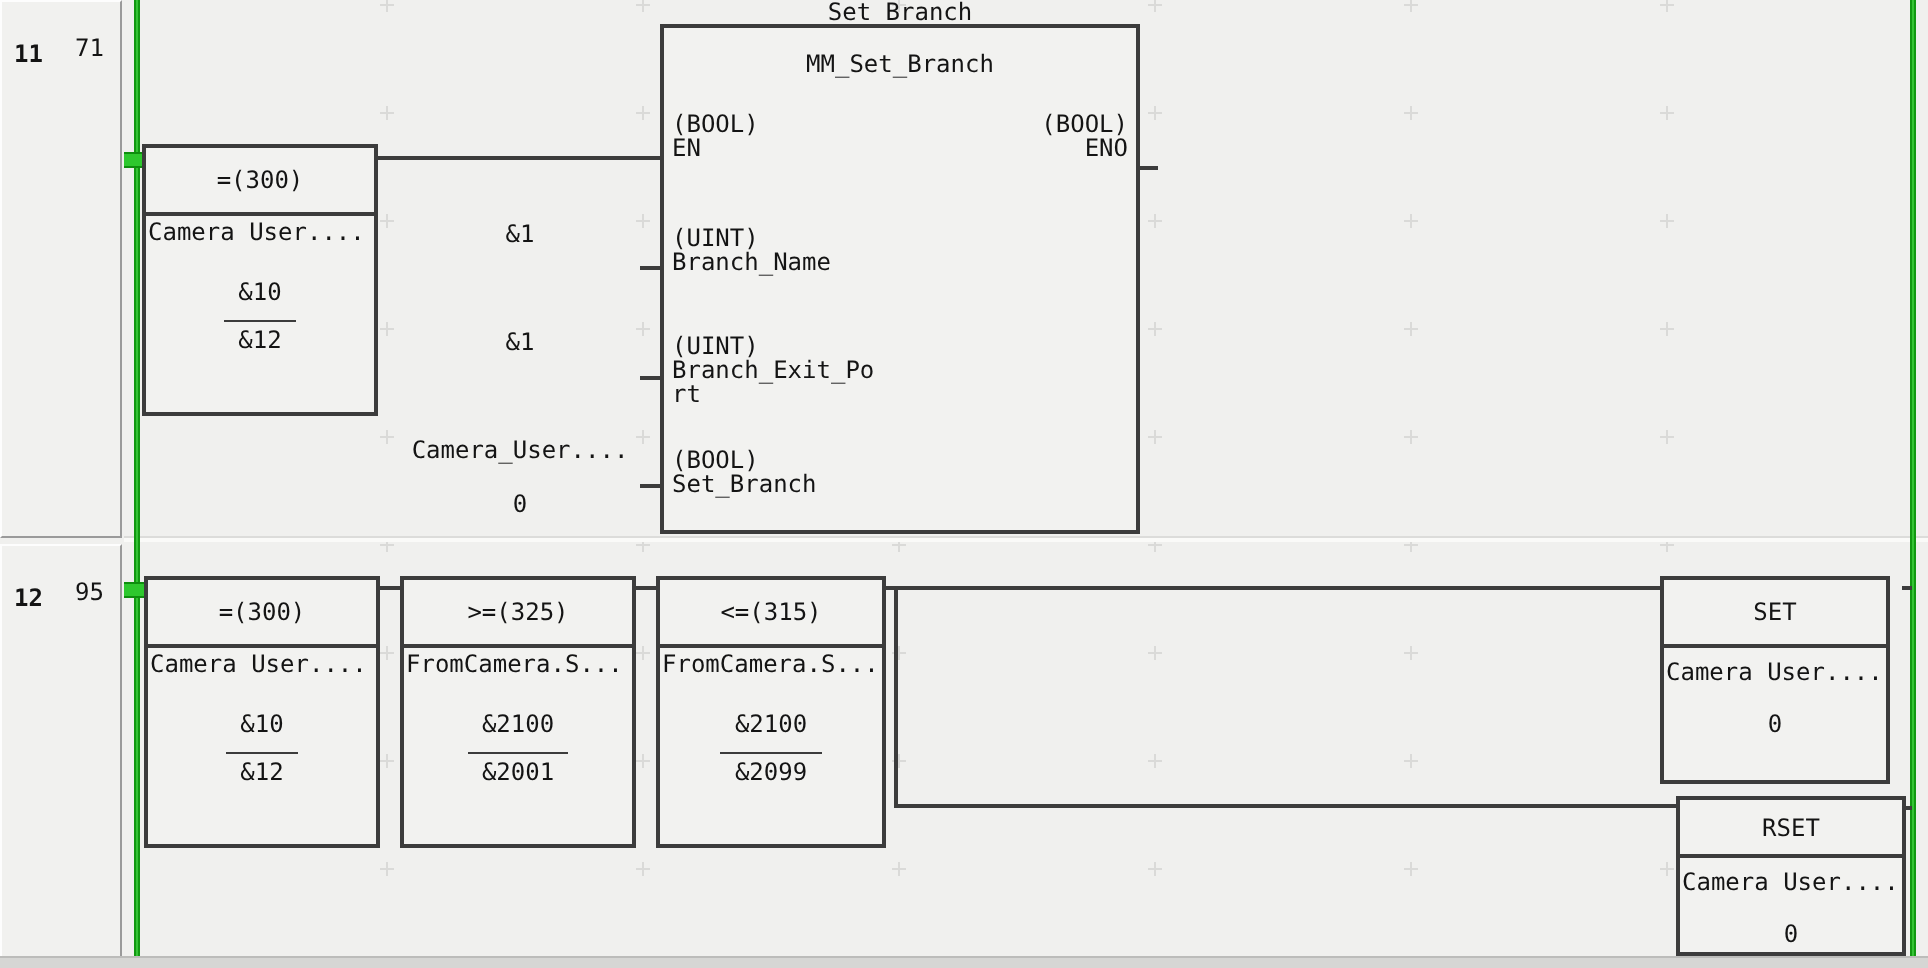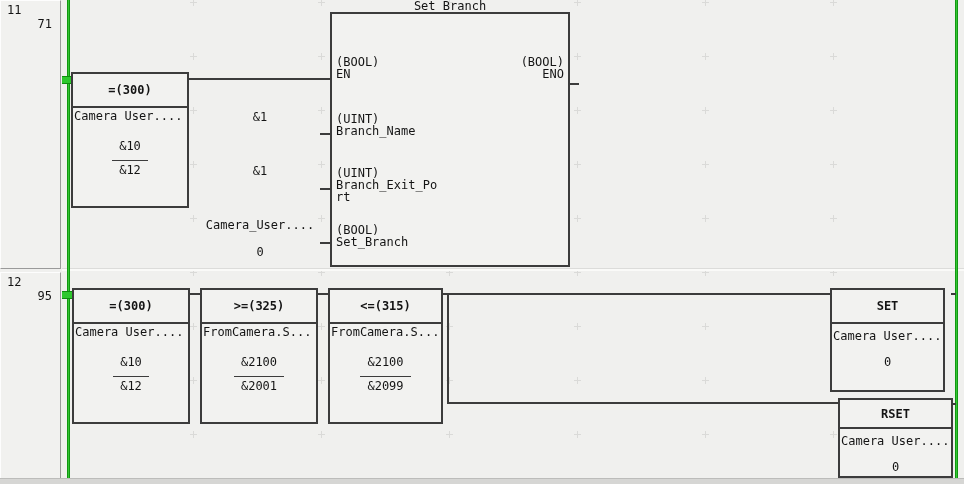--- a/index.html
+++ b/index.html
@@ -8,38 +8,38 @@
     background:#f0f0ee;
     font-family:"DejaVu Sans Mono","Liberation Mono",monospace;
     font-size:12px;line-height:12px;color:#141414;
   }
   
   .rung-margin{
     position:absolute;left:0;width:61px;background:#f1f1ef;box-sizing:border-box;
     border-top:1px solid #fdfdfd;border-left:1px solid #fdfdfd;
     border-right:1px solid #9a9a9a;border-bottom:1px solid #9a9a9a;
   }
-  .rung-num{position:absolute;left:6px;top:3px;}
+  .rung-num{position:absolute;left:6px;top:20px;font-weight:bold;}
   .rung-step{position:absolute;right:8px;top:17px;text-align:center;}
   
   .rail{position:absolute;top:0;height:478px;width:1px;background:#35c435;
         border-left:1px solid #119911;border-right:1px solid #119911;}
   
   .conn{position:absolute;width:10px;height:8px;background:#2ec82e;
         border-top:1px solid #0e8e0e;border-bottom:1px solid #0e8e0e;box-sizing:border-box;}
   
   .wire{position:absolute;background:#3c3c3c;}
   
   .gm{position:absolute;width:7px;height:7px;}
   .gm::before{content:'';position:absolute;left:0;right:0;top:3px;height:1px;background:#dadad8;}
   .gm::after{content:'';position:absolute;top:0;bottom:0;left:3px;width:1px;background:#dadad8;}
   
   .blk{position:absolute;box-sizing:border-box;border:2px solid #3c3c3c;background:#f2f2f0;}
   .blk-head{position:absolute;left:0;right:0;top:0;height:32px;border-bottom:2px solid #3c3c3c;
-            display:flex;align-items:center;justify-content:center;font-weight:bold;}
+            display:flex;align-items:center;justify-content:center;}
   .blk-body{position:absolute;left:0;right:0;top:34px;bottom:0;}
   .op-line{position:absolute;left:1px;right:1px;top:2px;white-space:nowrap;overflow:hidden;}
   .val1{position:absolute;left:0;right:0;top:32px;text-align:center;}
   .val2{position:absolute;left:0;right:0;top:52px;text-align:center;}
   .frac{display:inline-block;border-top:1px solid #3c3c3c;padding:3px 7px 0 7px;}
   .out-op{position:absolute;left:1px;right:1px;top:6px;white-space:nowrap;overflow:hidden;}
   .out-val{position:absolute;left:0;right:0;text-align:center;}
   
   .fb-title{position:absolute;text-align:center;}
   .fb-type{position:absolute;left:0;right:0;top:12px;text-align:center;}
@@ -134,20 +134,21 @@
       <div class="op-line">Camera_User....</div>
       <div class="val1">&amp;10</div>
       <div class="val2"><span class="frac">&amp;12</span></div>
     </div>
   </div>
 
   <div class="wire" style="left:189px;top:78px;width:142px;height:2px;"></div>
 
   <div class="fb-title" style="left:330px;top:0;width:240px;">Set_Branch</div>
   <div class="blk" style="left:330px;top:12px;width:240px;height:255px;">
+    <div class="fb-type">MM_Set_Branch</div>
     <div class="fb-pin" style="left:4px;top:42px;"><span>(BOOL)</span><br><span>EN</span></div>
     <div class="fb-pin right" style="right:4px;top:42px;"><span>(BOOL)</span><br><span>ENO</span></div>
     <div class="fb-pin" style="left:4px;top:99px;"><span>(UINT)</span><br><span>Branch_Name</span></div>
     <div class="fb-pin" style="left:4px;top:153px;"><span>(UINT)</span><br><span>Branch_Exit_Po</span><br><span>rt</span></div>
     <div class="fb-pin" style="left:4px;top:210px;"><span>(BOOL)</span><br><span>Set_Branch</span></div>
   </div>
 
   <div class="wire" style="left:320px;top:133px;width:11px;height:2px;"></div>
   <div class="wire" style="left:320px;top:188px;width:11px;height:2px;"></div>
   <div class="wire" style="left:320px;top:242px;width:11px;height:2px;"></div>

